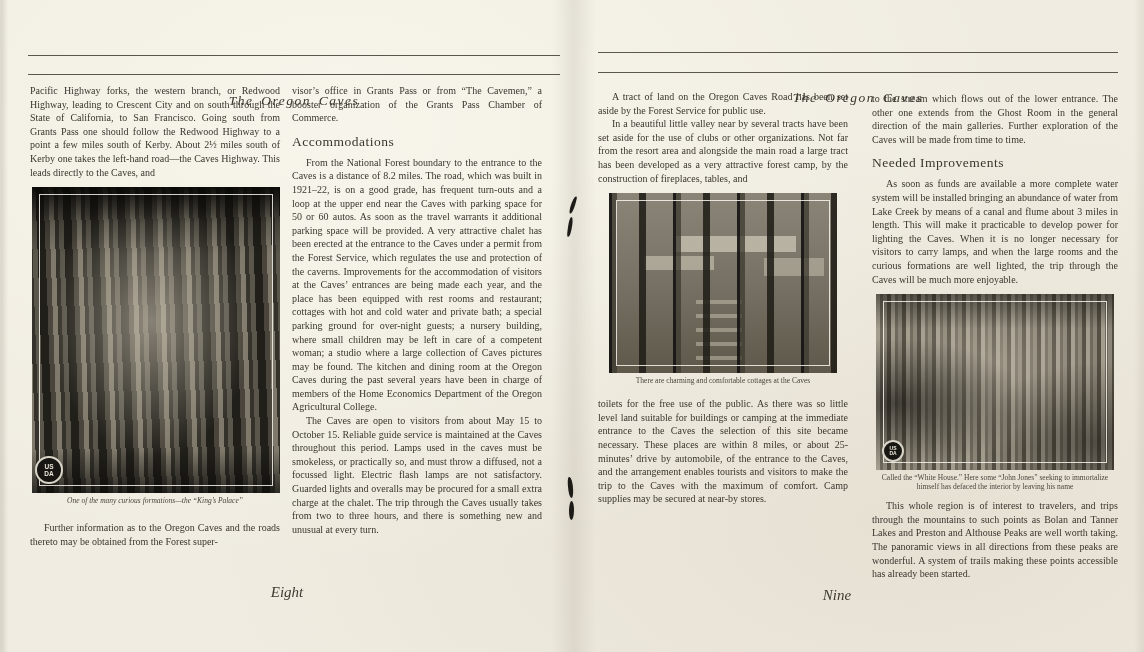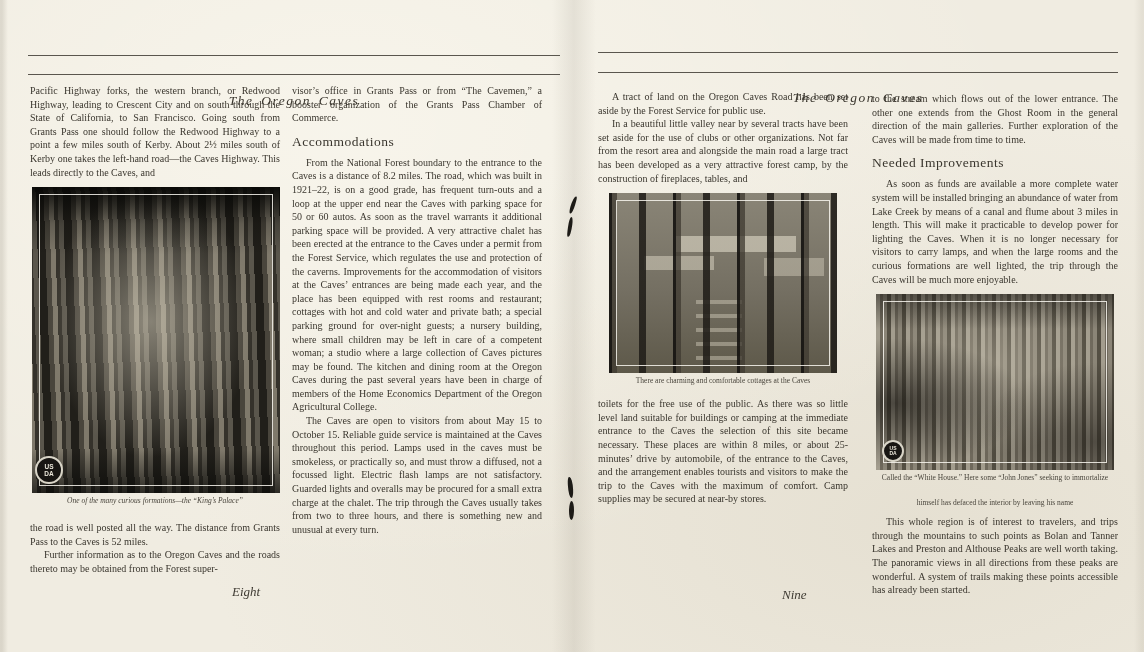--- a/index.html
+++ b/index.html
@@ -69,21 +69,21 @@
   #fig-white-house{
     width:238px;height:176px;margin:8px 0 0 4px;
     background:
       linear-gradient(180deg, rgba(24,22,18,.5), rgba(0,0,0,0) 20%),
       radial-gradient(ellipse at 8% 62%, rgba(18,16,13,.6), rgba(0,0,0,0) 42%),
       radial-gradient(ellipse at 92% 84%, rgba(24,21,17,.5), rgba(0,0,0,0) 38%),
       radial-gradient(ellipse at 50% 40%, rgba(214,207,189,.35), rgba(0,0,0,0) 60%),
       repeating-linear-gradient(90deg, #a39d8e 0 4px, #6f695c 4px 7px, #8b8577 7px 11px, #544f43 11px 15px),
       #7d7769;
   }
-  .page-num{position:absolute;font-style:italic;font-size:13px;width:110px;color:#3e3a32;}
+  .page-num{position:absolute;font-style:italic;font-size:15px;text-align:center;width:110px;color:#3e3a32;}
   .staple{position:absolute;background:#1d1b17;}
   #staple-1{left:571px;top:196px;width:4px;height:18px;border-radius:70% 30% 60% 40%;transform:rotate(16deg);}
   #staple-2{left:568px;top:217px;width:4px;height:20px;border-radius:60% 40% 70% 30%;transform:rotate(7deg);}
   #staple-3{left:568px;top:477px;width:5px;height:21px;border-radius:30% 60% 40% 60%;transform:rotate(-3deg);}
   #staple-4{left:569px;top:501px;width:5px;height:19px;border-radius:45% 55% 45% 55%;transform:rotate(2deg);}
 </style>
 </head>
 <body>
 
 <div class="page" id="page-left">
@@ -92,21 +92,20 @@
   <div class="rule" style="left:28px;top:74px;width:532px;"></div>
 
   <div class="col" style="left:30px;top:84px;width:250px;">
     <p>Pacific Highway forks, the western branch, or Redwood Highway, leading to Crescent City and on south through the State of California, to San Francisco.  Going south from Grants Pass one should follow the Redwood Highway to a point a few miles south of Kerby.  About 2½ miles south of Kerby one takes the left-hand road—the Caves Highway.  This leads directly to the Caves, and</p>
     <div class="photo" id="fig-kings-palace">
       <div class="inner-frame"></div>
       <div class="usda-badge">US
 DA</div>
     </div>
     <div class="caption" style="margin-bottom:16px;font-style:italic;">One of the many curious formations—the “King’s Palace”</div>
-    <p>the road is well posted all the way.  The distance from Grants Pass to the Caves is 52 miles.</p>
     <p class="indent">Further information as to the Oregon Caves and the roads thereto may be obtained from the Forest super-</p>
   </div>
 
   <div class="col" style="left:292px;top:84px;width:250px;">
     <p>visor’s office in Grants Pass or from “The Cavemen,” a booster organization of the Grants Pass Chamber of Commerce.</p>
     <div class="section-heading">Accommodations</div>
     <p class="indent">From the National Forest boundary to the entrance to the Caves is a distance of 8.2 miles.  The road, which was built in 1921–22, is on a good grade, has frequent turn-outs and a loop at the upper end near the Caves with parking space for 50 or 60 autos.  As soon as the travel warrants it additional parking space will be provided.  A very attractive chalet has been erected at the entrance to the Caves under a permit from the Forest Service, which regulates the use and protection of the caverns.  Improvements for the accommodation of visitors at the Caves’ entrances are being made each year, and the place has been equipped with rest rooms and restaurant; cottages with hot and cold water and private bath; a special parking ground for over-night guests; a nursery building, where small children may be left in care of a competent woman; a studio where a large collection of Caves pictures may be found.  The kitchen and dining room at the Oregon Caves during the past several years have been in charge of members of the Home Economics Department of the Oregon Agricultural College.</p>
     <p class="indent">The Caves are open to visitors from about May 15 to October 15.  Reliable guide service is maintained at the Caves throughout this period.  Lamps used in the caves must be smokeless, or practically so, and must throw a diffused, not a focussed light.  Electric flash lamps are not satisfactory.  Guarded lights and overalls may be procured for a small extra charge at the chalet.  The trip through the Caves usually takes from two to three hours, and there is something new and unusual at every turn.</p>
   </div>
 
@@ -131,21 +130,21 @@
   <div class="col" style="left:300px;top:92px;width:246px;">
     <p>to the stream which flows out of the lower entrance.  The other one extends from the Ghost Room in the general direction of the main galleries.  Further exploration of the Caves will be made from time to time.</p>
     <div class="section-heading">Needed Improvements</div>
     <p class="indent">As soon as funds are available a more complete water system will be installed bringing an abundance of water from Lake Creek by means of a canal and flume about 3 miles in length.  This will make it practicable to develop power for lighting the Caves.  When it is no longer necessary for visitors to carry lamps, and when the large rooms and the curious formations are well lighted, the trip through the Caves will be much more enjoyable.</p>
     <div class="photo" id="fig-white-house">
       <div class="inner-frame"></div>
       <div class="usda-badge small">US
 DA</div>
     </div>
     <div class="caption">Called the “White House.”  Here some “John Jones” seeking to immortalize</div>
-    <div class="caption" style="margin-top:16px;margin-bottom:8px;">himself has defaced the interior by leaving his name</div>
+    <div class="caption" style="margin-top:0;margin-bottom:8px;">himself has defaced the interior by leaving his name</div>
     <p class="indent">This whole region is of interest to travelers, and trips through the mountains to such points as Bolan and Tanner Lakes and Preston and Althouse Peaks are well worth taking.  The panoramic views in all directions from these peaks are wonderful.  A system of trails making these points accessible has already been started.</p>
   </div>
 
   <div class="page-num" style="left:210px;top:587px;">Nine</div>
 </div>
 
 <div class="gutter-shade"></div>
 <div class="staple" id="staple-1"></div>
 <div class="staple" id="staple-2"></div>
 <div class="staple" id="staple-3"></div>

